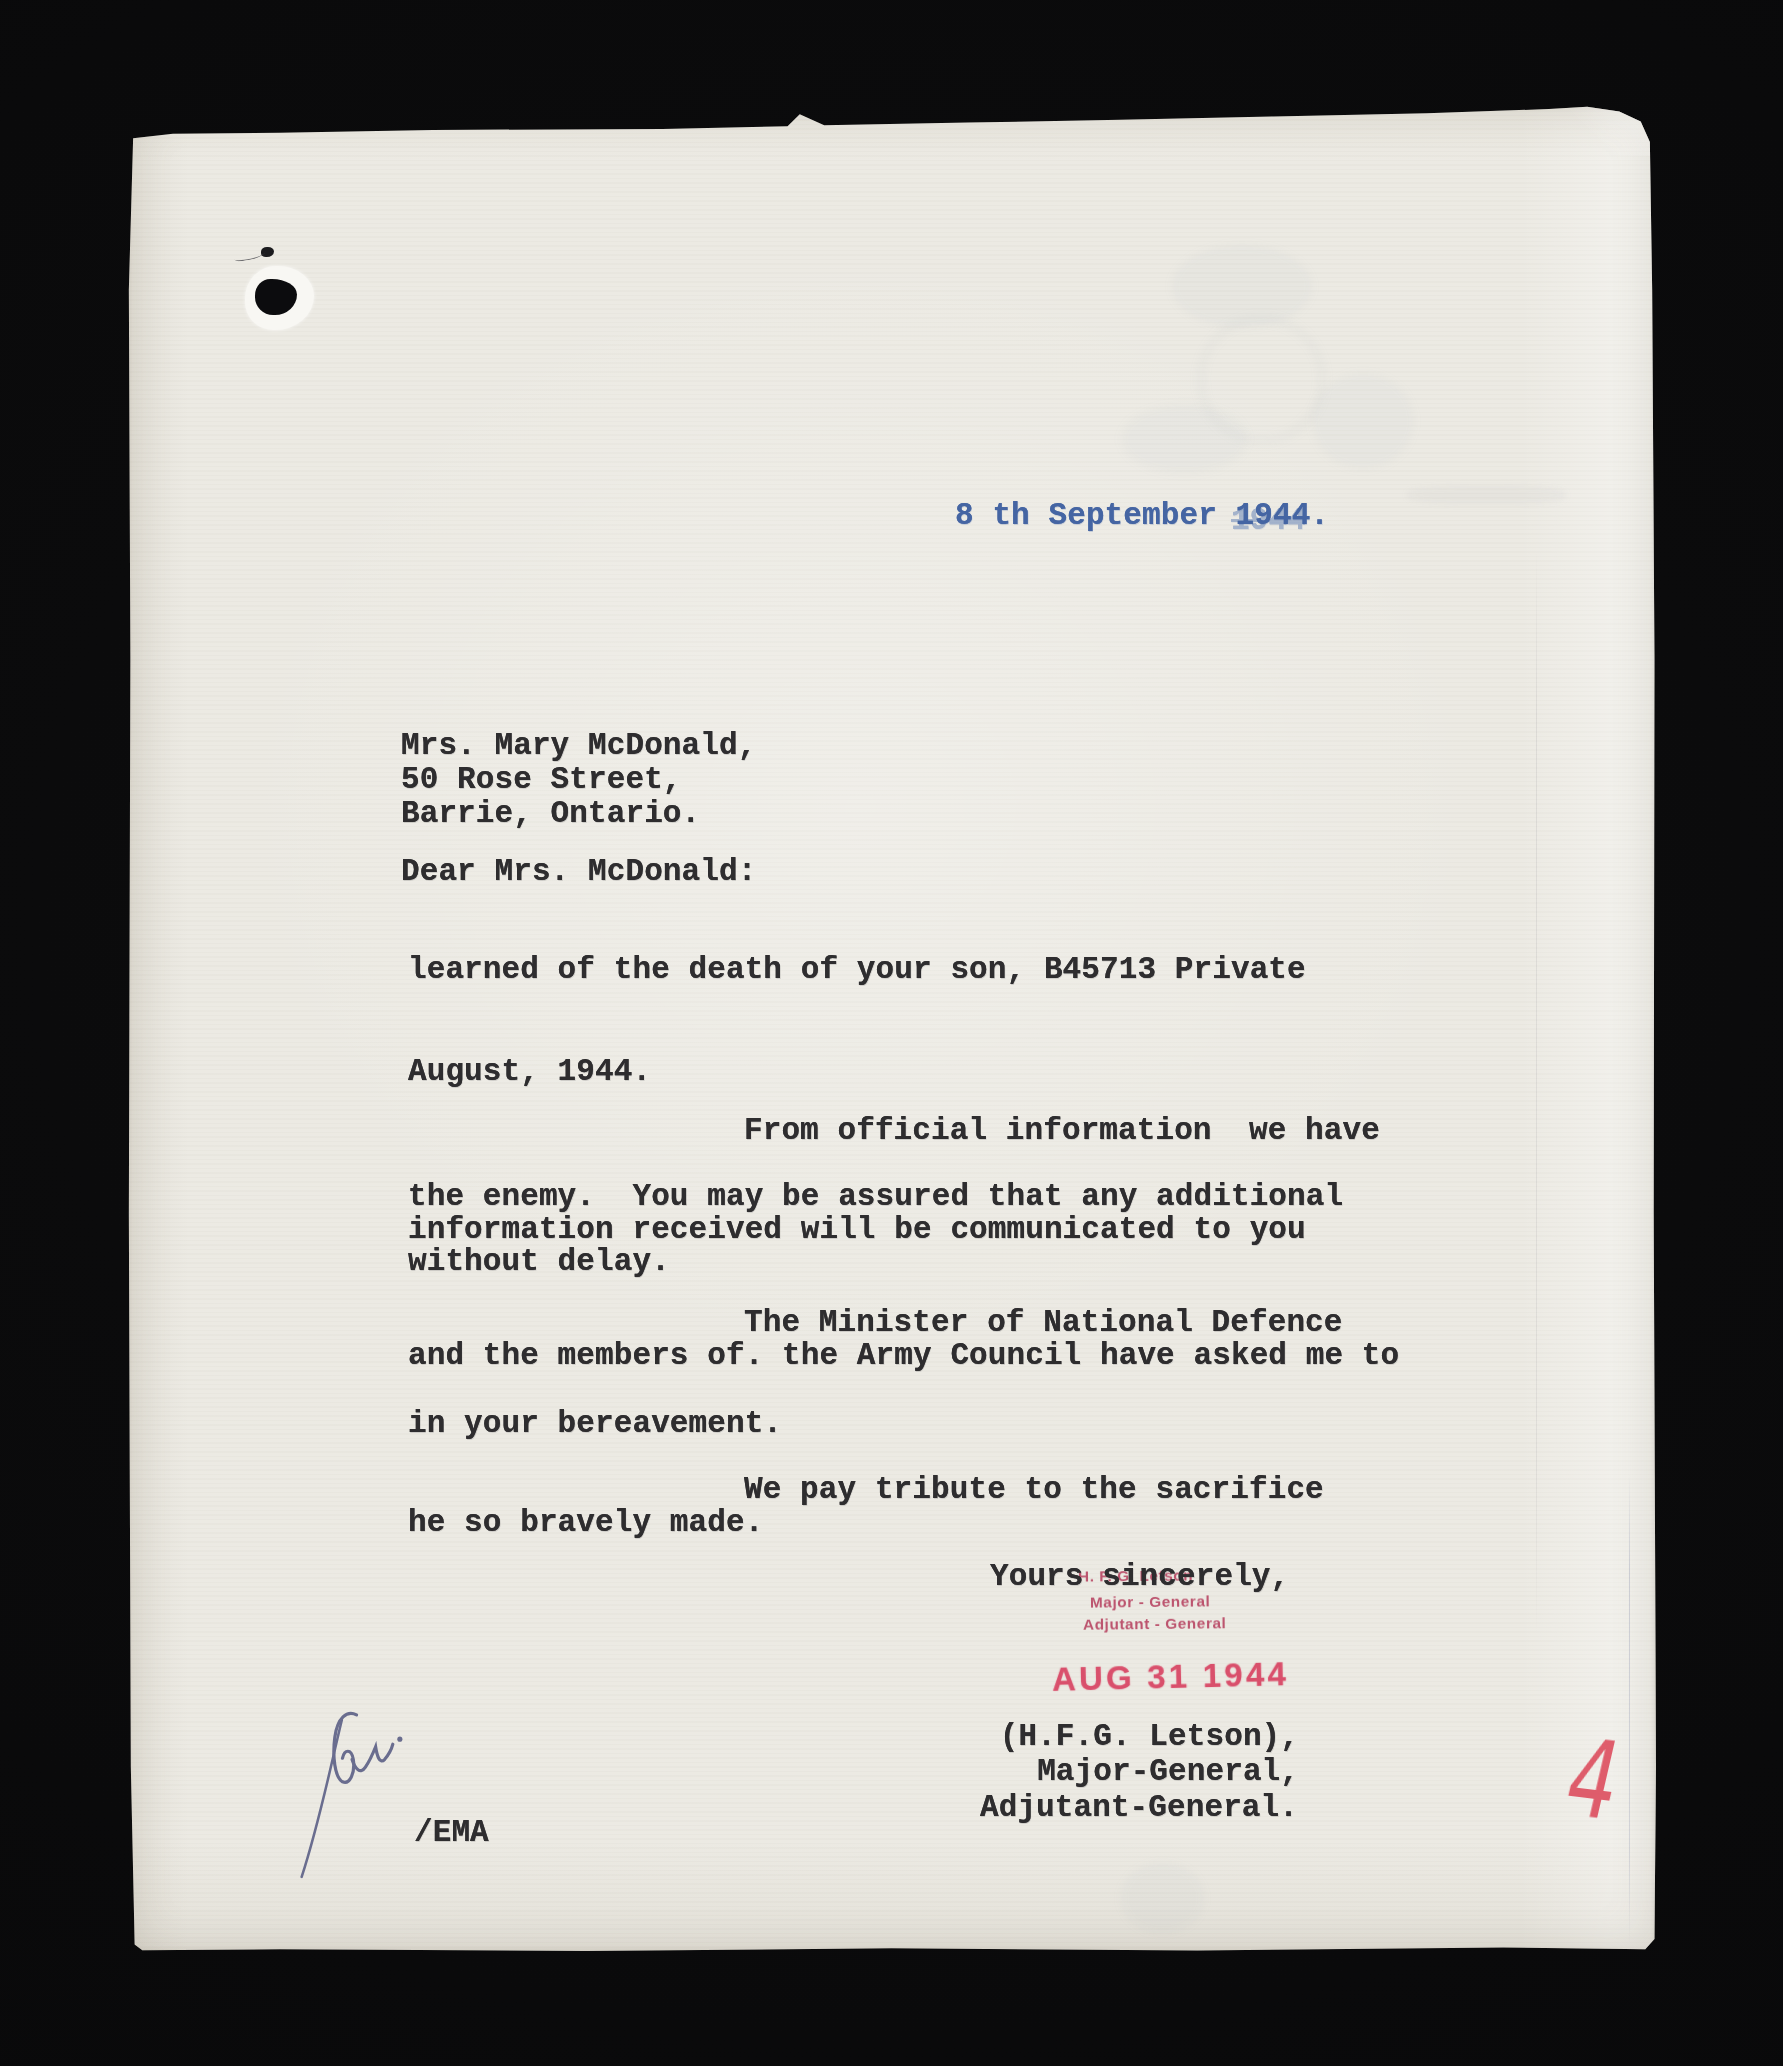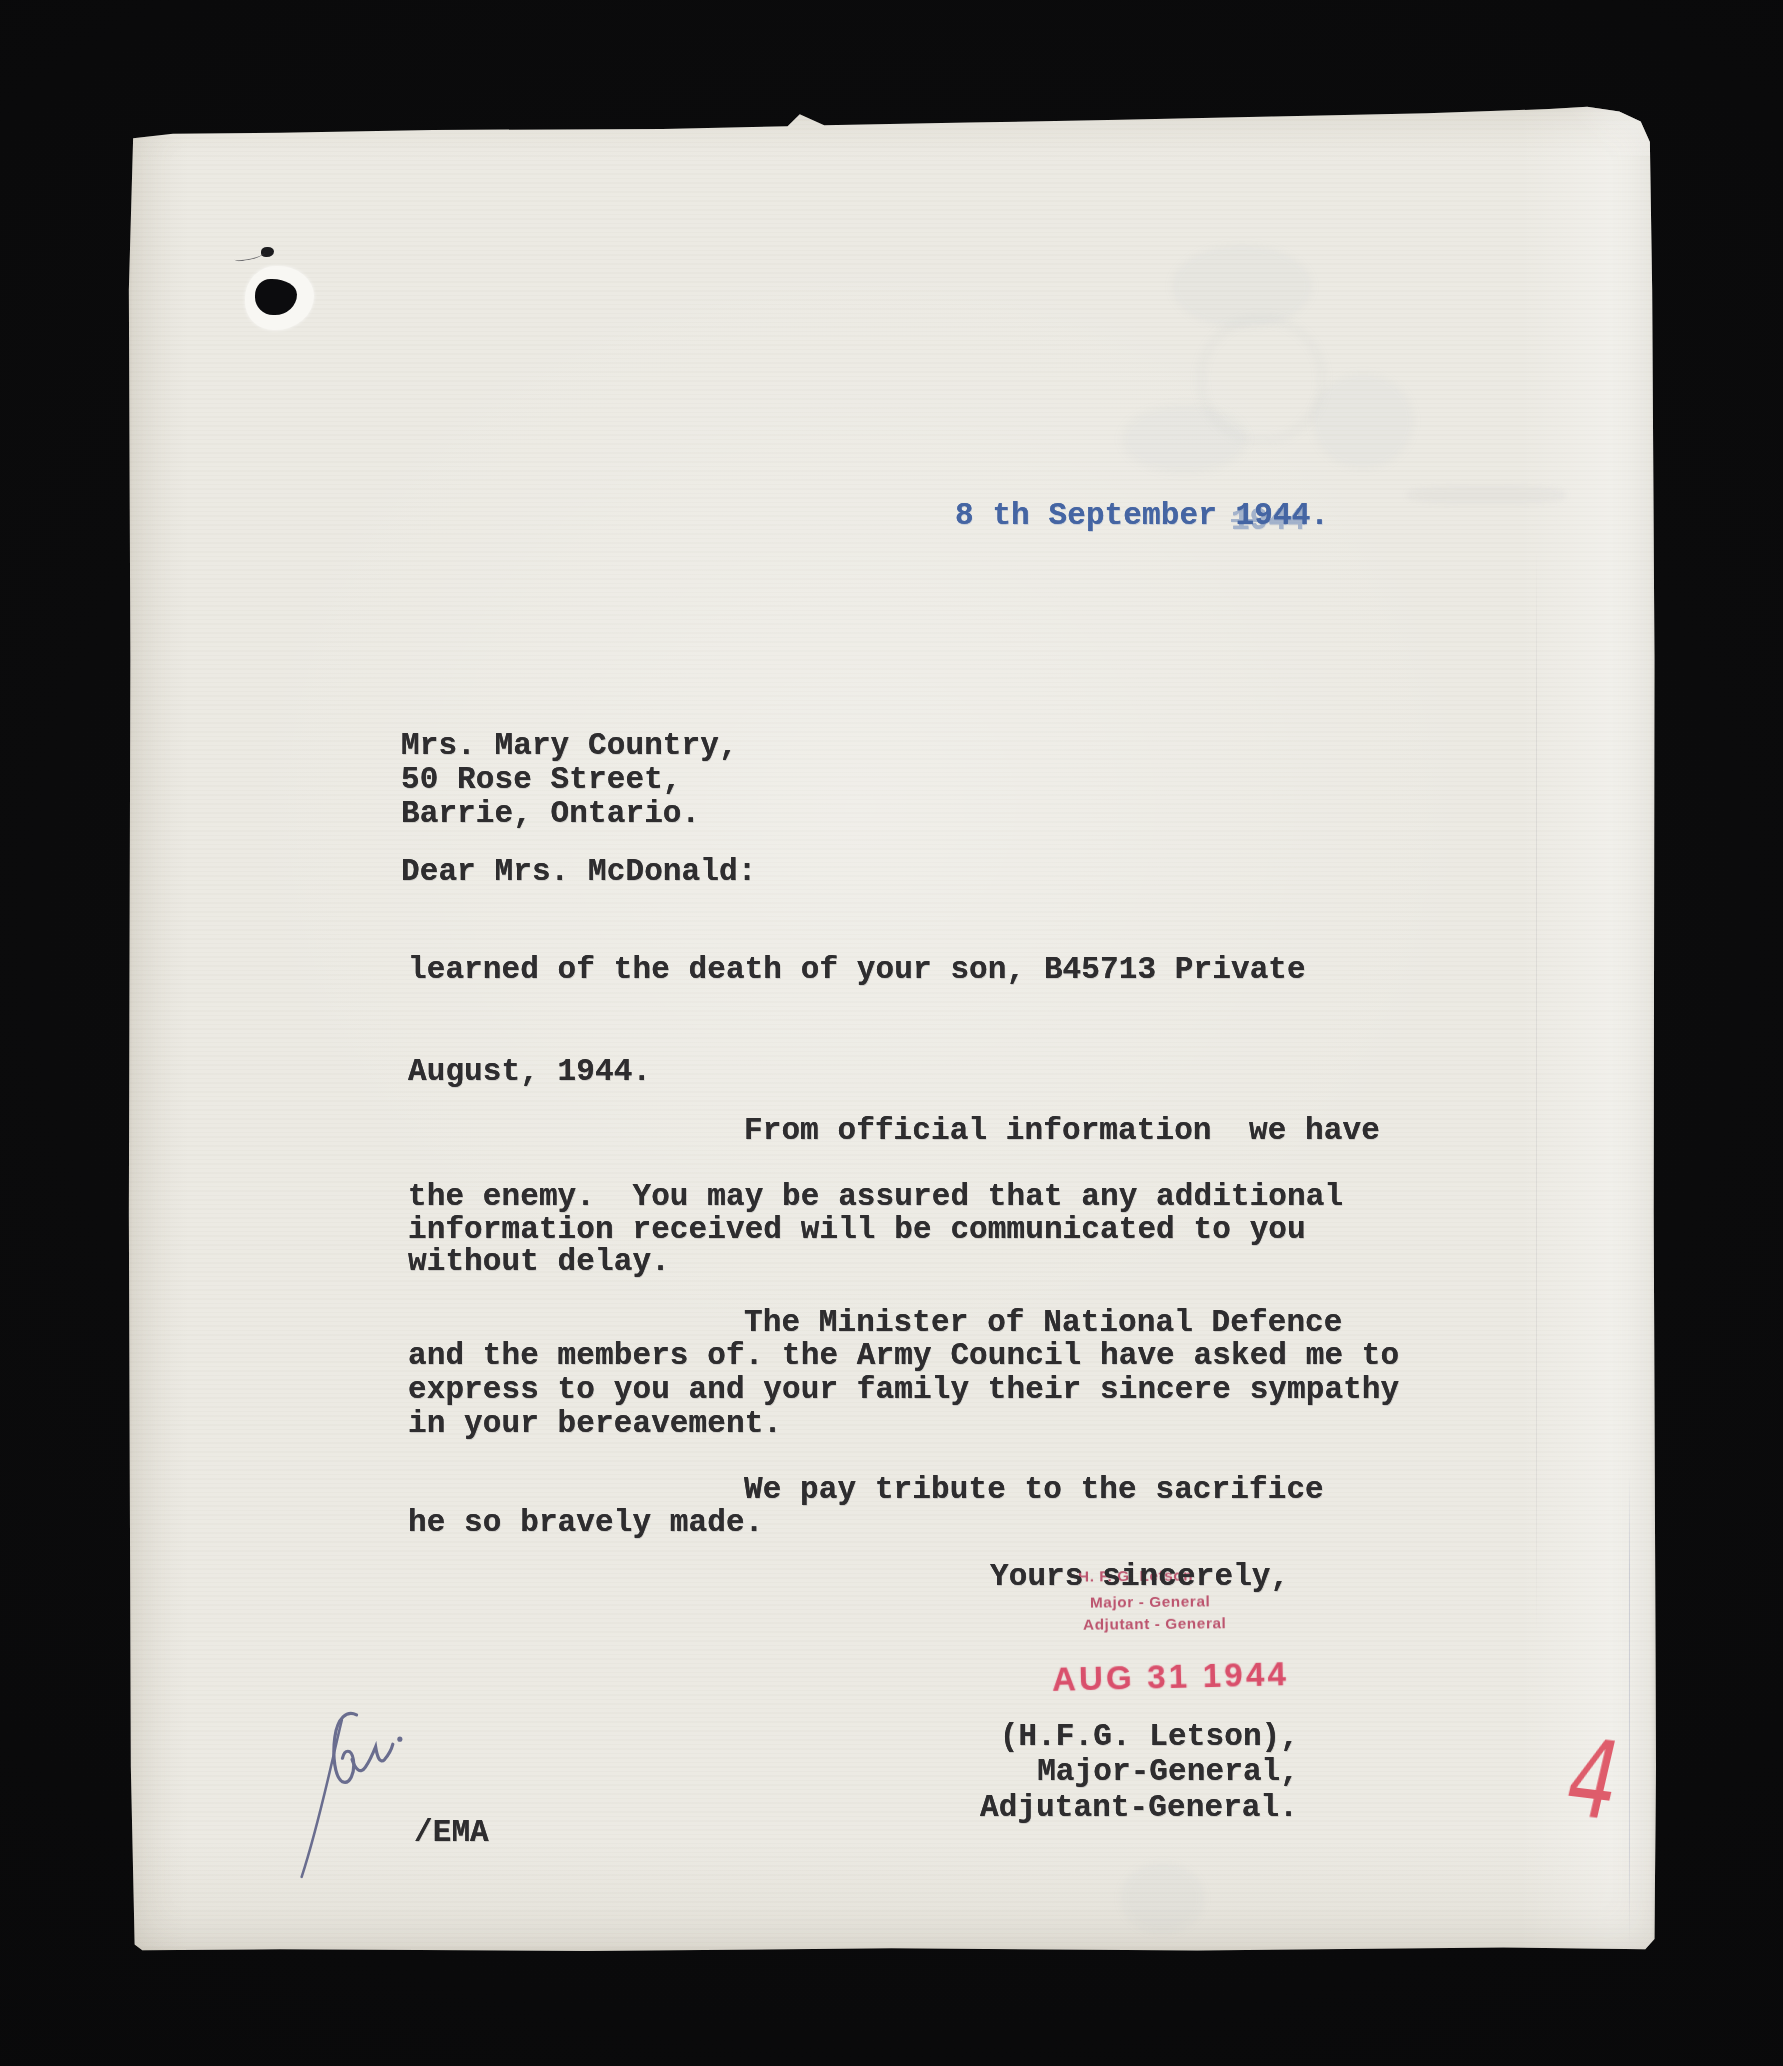--- a/index.html
+++ b/index.html
@@ -81,37 +81,36 @@
     <div class="smudge" style="left:1280px;top:381px;width:159px;height:18px;"></div>
   </div>
 
   <div class="tear-halo"></div>
   <div class="hole-blob"></div>
   <div class="ink-fleck"></div>
   <div class="ink-fleck-tail"></div>
 
   <div class="tw tw-blue" style="left:955px;top:499px;"><span>8 th September </span><span class="year-wrap"><span class="year-ghost">1944</span><span class="year-main">1944.</span></span></div>
 
-  <div class="tw" style="left:401px;top:729px;">Mrs. Mary Country,</div>
+  <div class="tw" style="left:401px;top:729px;">Mrs. Mary McDonald,</div>
   <div class="tw" style="left:401px;top:763px;">50 Rose Street,</div>
   <div class="tw" style="left:401px;top:797px;">Barrie, Ontario.</div>
 
   <div class="tw" style="left:401px;top:855px;">Dear Mrs. McDonald:</div>
 
   <div class="tw" style="left:408px;top:953px;">learned of the death of your son, B45713 Private</div>
   <div class="tw" style="left:408px;top:1055px;">August, 1944.</div>
 
   <div class="tw" style="left:744px;top:1114px;">From official information  we have</div>
   <div class="tw" style="left:408px;top:1180px;">the enemy.  You may be assured that any additional</div>
   <div class="tw" style="left:408px;top:1213px;">information received will be communicated to you</div>
   <div class="tw" style="left:408px;top:1245px;">without delay.</div>
 
   <div class="tw" style="left:744px;top:1306px;">The Minister of National Defence</div>
   <div class="tw" style="left:408px;top:1339px;">and the members of. the Army Council have asked me to</div>
-  <div class="tw" style="left:408px;top:1373px;">express to you and your family their sincere sympathy</div>
   <div class="tw" style="left:408px;top:1407px;">in your bereavement.</div>
 
   <div class="tw" style="left:744px;top:1473px;">We pay tribute to the sacrifice</div>
   <div class="tw" style="left:408px;top:1506px;">he so bravely made.</div>
 
   <div class="stamp-small" style="left:1078px;top:1568px;color:#b6405f;">H. F. G. Letson</div>
   <div class="stamp-small" style="left:1090px;top:1594px;color:#b6405f;">Major - General</div>
   <div class="stamp-small" style="left:1083px;top:1616px;color:#b6405f;">Adjutant - General</div>
 
   <div class="tw" style="left:990px;top:1560px;">Yours sincerely,</div>

